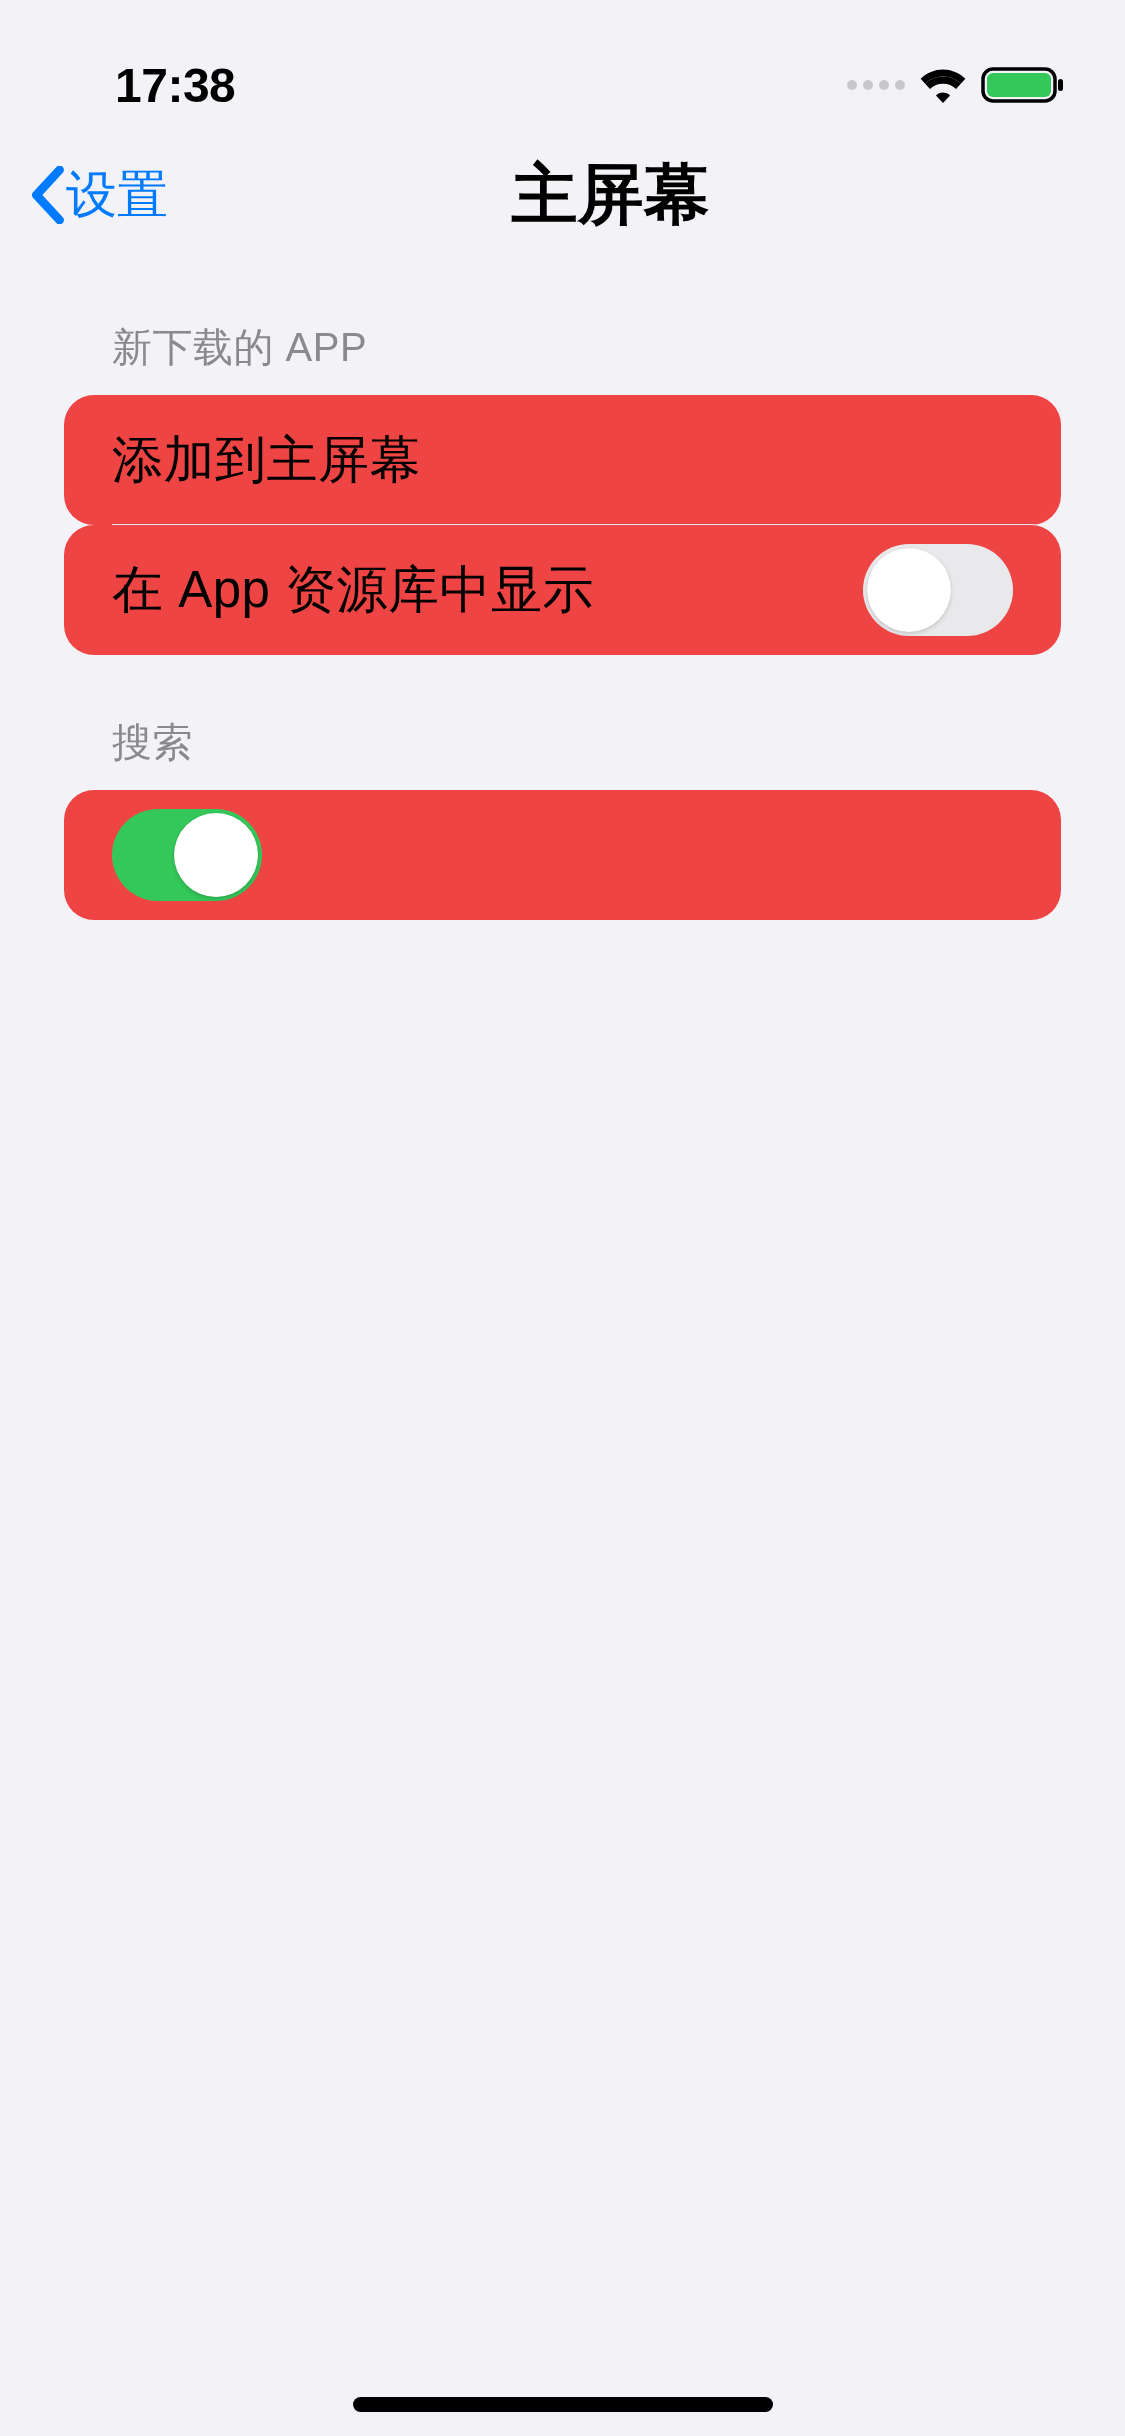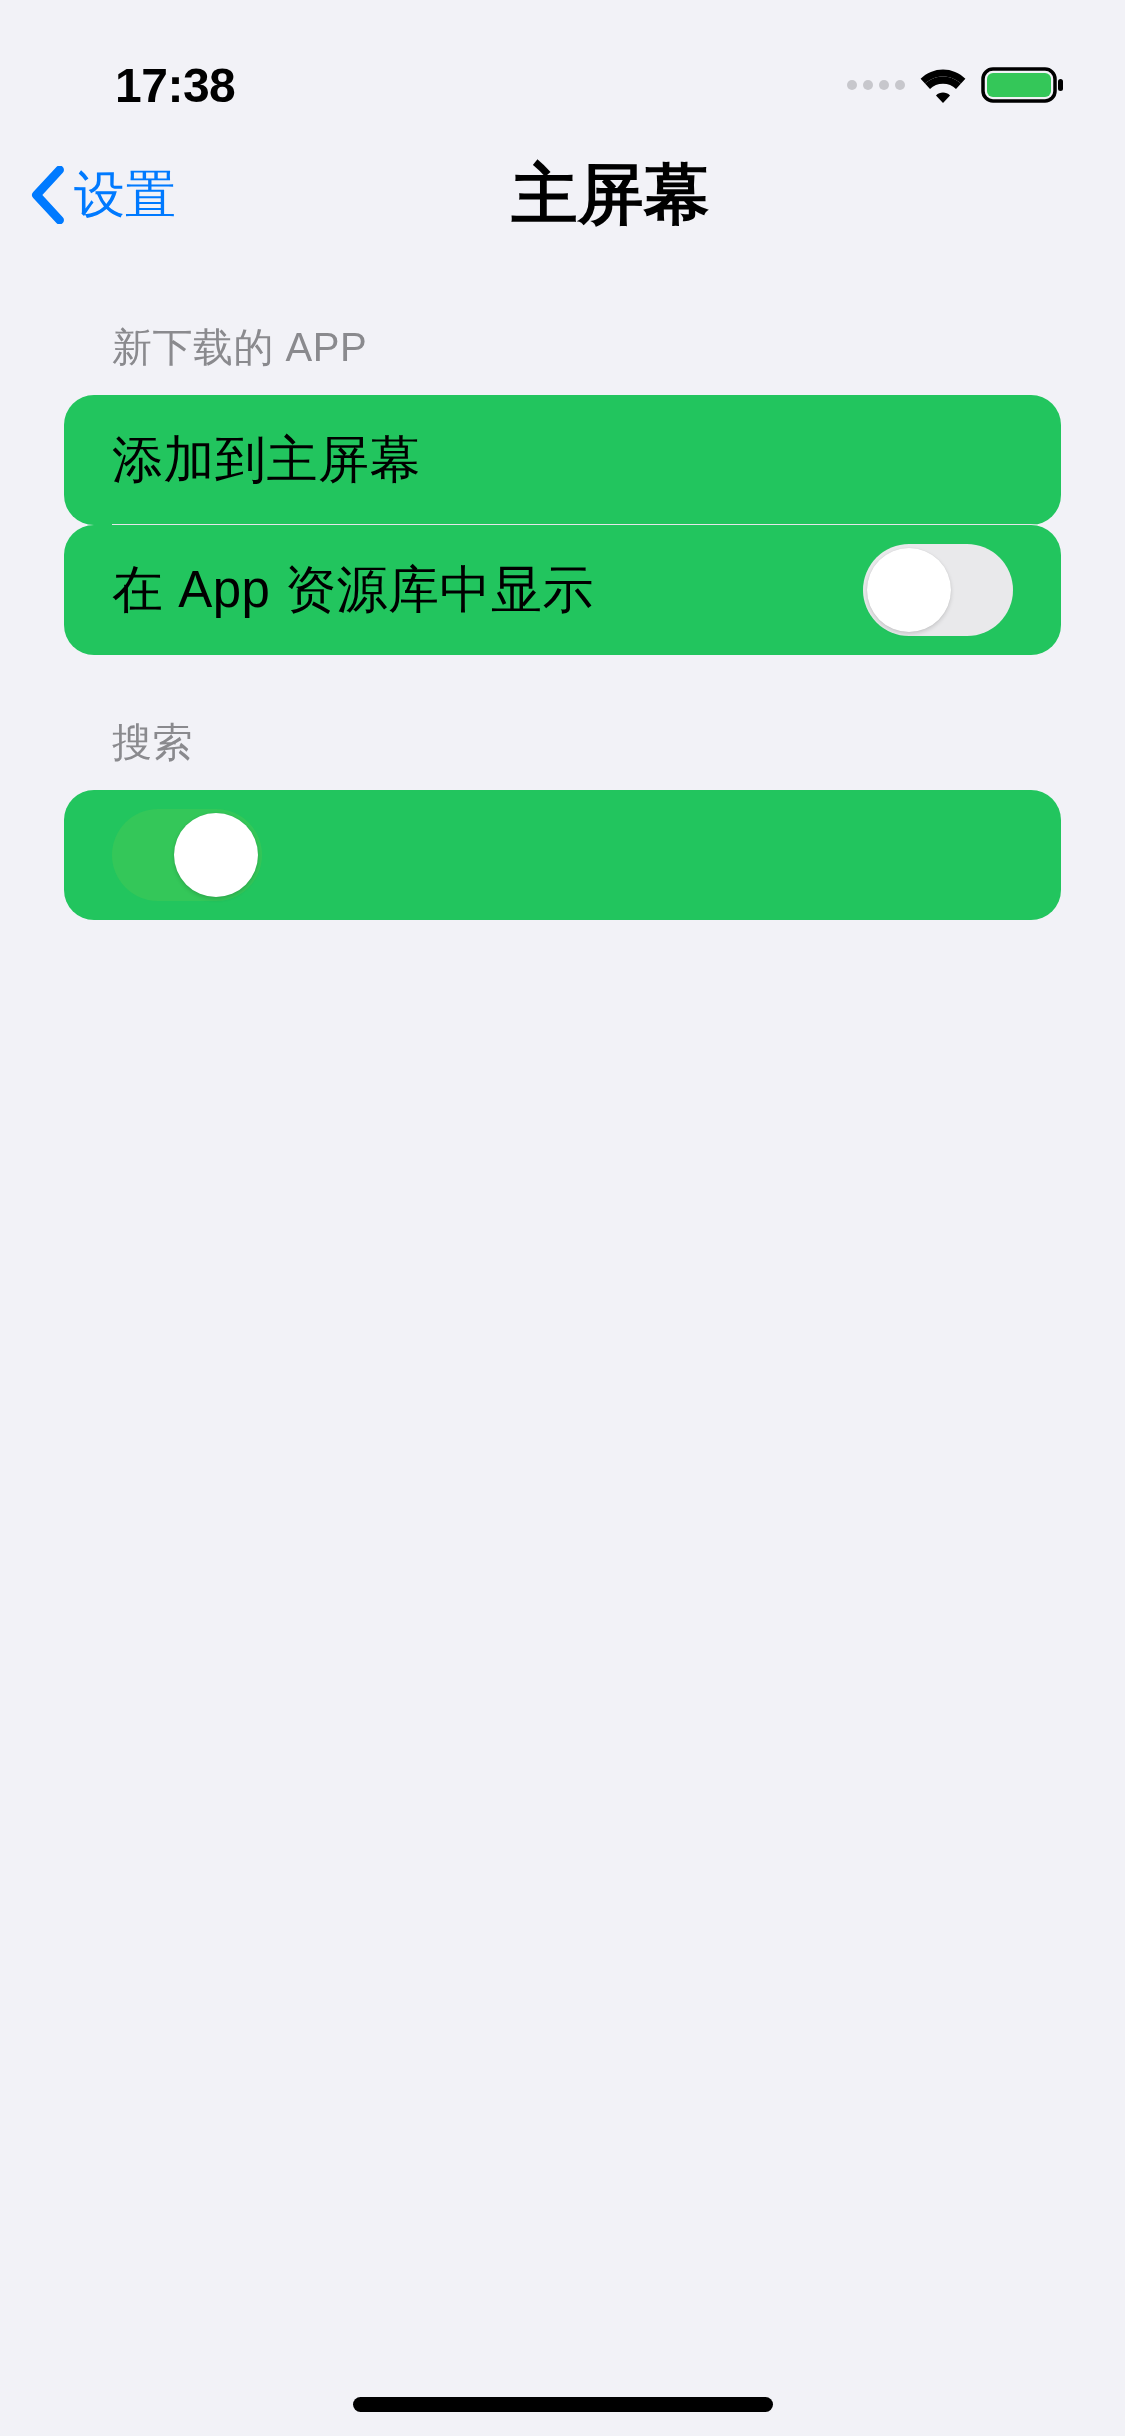--- a/index.html
+++ b/index.html
@@ -57,21 +57,20 @@
     .nav-bar {
       position: relative;
       height: 130px;
       display: flex;
       align-items: center;
       padding: 0 20px;
     }
     .back-button {
       display: flex;
       align-items: center;
-      gap: 8px;
       color: #007aff;
       font-size: 51px;
       cursor: pointer;
       padding: 6px 10px;
     }
     .back-chevron svg {
       display: block;
     }
     .nav-title {
       position: absolute;
@@ -86,21 +85,21 @@
     .content {
       padding: 0 64px;
     }
     .section-header {
       font-size: 40px;
       color: #8a8a8e;
       padding: 60px 48px 20px 48px;
       letter-spacing: 0.5px;
     }
     .group {
-      background: #22c55e;
+      background: #ef4444;
       border-radius: 30px;
       overflow: hidden;
     }
     .row {
       display: flex;
       align-items: center;
       justify-content: space-between;
       min-height: 130px;
       padding: 0 48px;
       position: relative;

